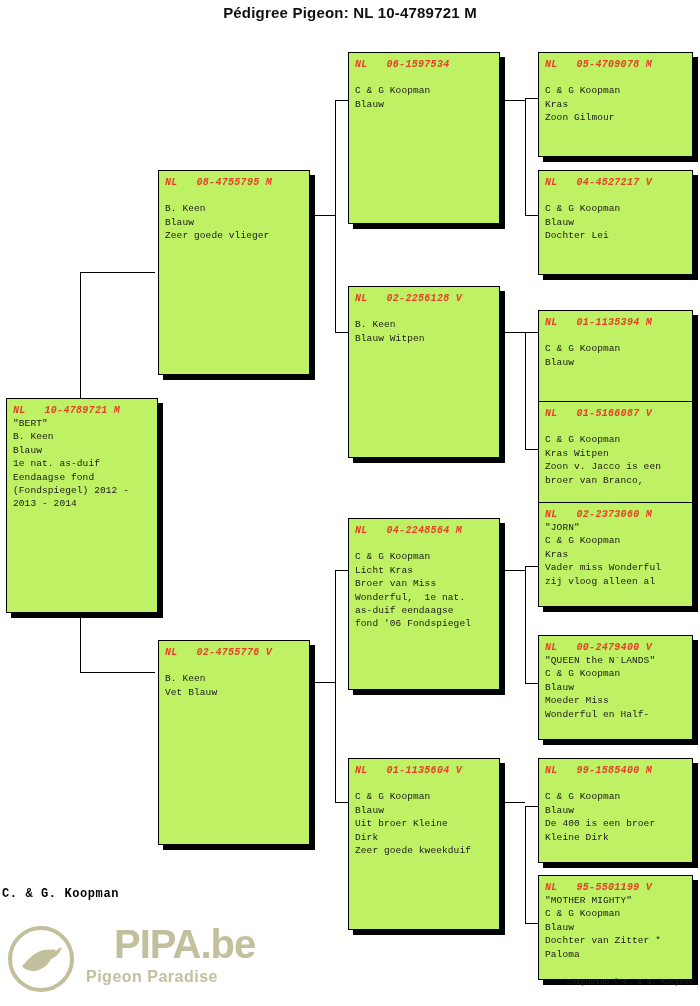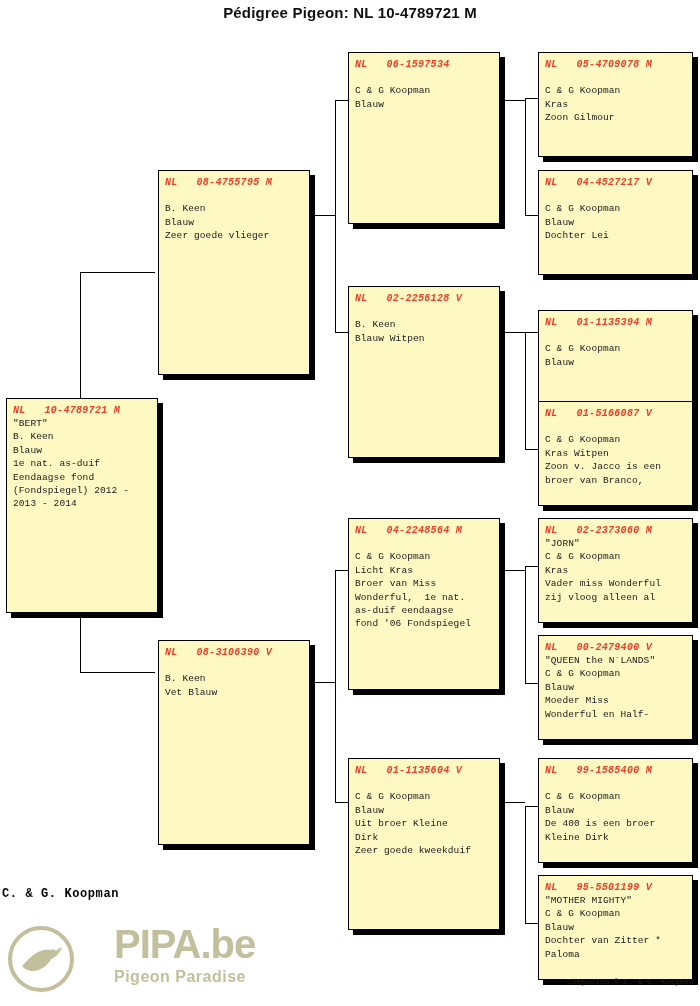--- a/index.html
+++ b/index.html
@@ -26,21 +26,21 @@
     font-size: 15px;
     font-weight: 700;
     letter-spacing: 0.2px;
     color: #111;
   }
 
   
   .pbox {
     position: absolute;
     box-sizing: border-box;
-    background: #fef9c3;
+    background: #bef264;
     border: 1px solid #000;
     box-shadow: 5px 5px 0 0 #000;
     padding: 5px 6px 4px 6px;
     overflow: hidden;
   }
   .pbox .ring {
     font-family: "Liberation Mono", monospace;
     font-size: 10px;
     font-weight: 700;
     font-style: italic;
@@ -124,21 +124,20 @@
   #watermark .wm-sub {
     position: absolute;
     left: 78px;
     top: 50px;
     font-family: "Liberation Sans", sans-serif;
     font-size: 16px;
     font-weight: 700;
     color: #b8b48c;
     opacity: 0.85;
     letter-spacing: 0.5px;
-    margin-left: 28px;
   }
   #watermark .wm-badge {
     position: absolute;
     left: 0px;
     top: 8px;
     width: 66px;
     height: 66px;
     border-radius: 50%;
     border: 4px solid #b8b48c;
     opacity: 0.85;
@@ -204,21 +203,21 @@
 
 <div class="pbox" style="left:158px; top:170px; width:152px; height:205px;">
   <div class="ring">NL   08-4755795 M</div>
   <div class="body">
 B. Keen
 Blauw
 Zeer goede vlieger</div>
 </div>
 
 <div class="pbox" style="left:158px; top:640px; width:152px; height:205px;">
-  <div class="ring">NL   08-3106390 V</div>
+  <div class="ring">NL   02-4755776 V</div>
   <div class="body">
 B. Keen
 Vet Blauw</div>
 </div>
 
 <div class="pbox" style="left:348px; top:52px; width:152px; height:172px;">
   <div class="ring">NL   06-1597534</div>
   <div class="body">
 C &amp; G Koopman
 Blauw</div>
@@ -277,21 +276,21 @@
 
 <div class="pbox" style="left:538px; top:401px; width:155px; height:105px;">
   <div class="ring">NL   01-5166087 V</div>
   <div class="body">
 C &amp; G Koopman
 Kras Witpen
 Zoon v. Jacco is een
 broer van Branco,</div>
 </div>
 
-<div class="pbox" style="left:538px; top:518px; width:155px; height:105px;">
+<div class="pbox" style="left:538px; top:502px; width:155px; height:105px;">
   <div class="ring">NL   02-2373060 M</div>
   <div class="body">"JORN"
 C &amp; G Koopman
 Kras
 Vader miss Wonderful
 zij vloog alleen al</div>
 </div>
 
 <div class="pbox" style="left:538px; top:635px; width:155px; height:105px;">
   <div class="ring">NL   00-2479400 V</div>

